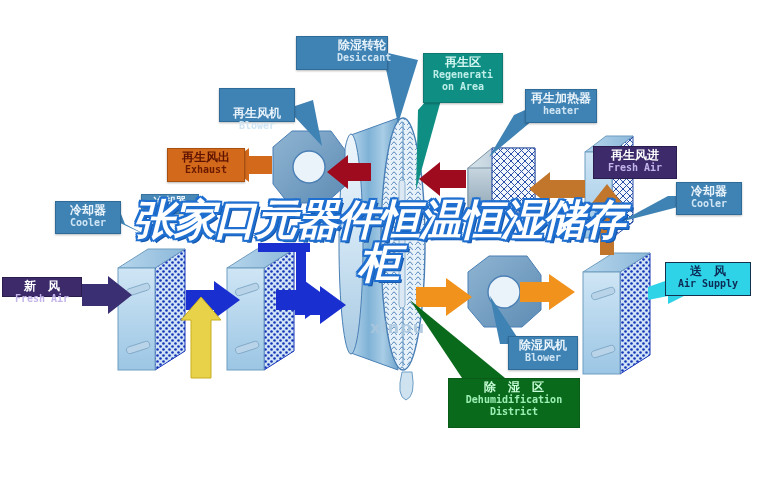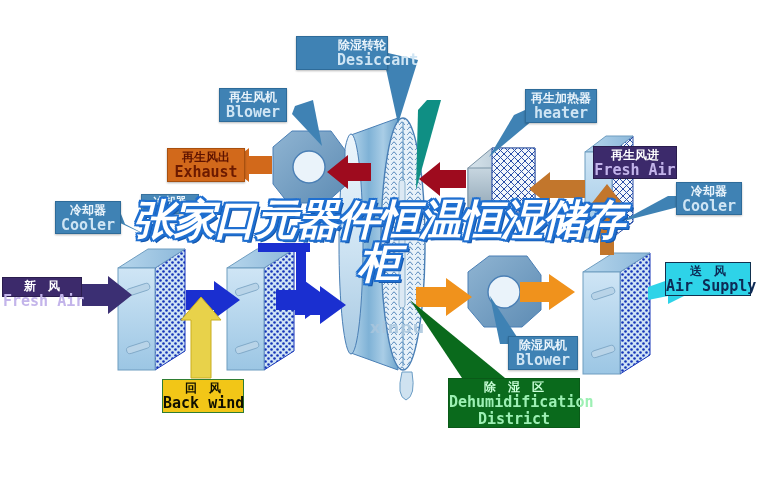--- a/index.html
+++ b/index.html
@@ -29,21 +29,21 @@
   .lbl .cn{
     display:block;
     font-family:"DejaVu Sans", sans-serif;
     font-weight:bold;
     font-size:12px;
   }
   .lbl .en{
     display:block;
     font-family:"DejaVu Sans Mono","Liberation Mono",monospace;
     font-weight:bold;
-    font-size:15px;
+    font-size:10px;
   }
   
   .lbl.blue{
     background:#3f82b4;
     border:1px solid #2e6b99;
     color:#d9ecf7;
     box-shadow:0 1px 2px rgba(0,0,0,.28);
   }
   .lbl.blue .cn{color:#eaf4fb;}
   .lbl.blue .en{color:#cfe5f4;}
@@ -329,25 +329,30 @@
 
       <path d="M470,378 L505,378 L410,300 L462,378 Z" fill="#0a6a1c"></path>
     </g>
   </svg>
 
   <div class="lbl blue" style="left:296px;top:36px;width:92px;height:34px;padding-top:2px;padding-left:40px;">
     <span class="cn">除湿转轮</span>
     <span class="en">Desiccant</span>
   </div>
 
-  <div class="lbl blue" style="left:219px;top:88px;width:68px;height:34px;padding-top:2px;text-align:center;">
+  <div class="lbl blue" style="left:219px;top:88px;width:76px;height:34px;padding-top:18px;text-align:center;">
     <span class="cn">再生风机</span>
     <span class="en">Blower</span>
   </div>
 
+  <div class="lbl teal" style="left:423px;top:53px;width:80px;height:50px;padding-top:2px;">
+    <span class="cn">再生区</span>
+    <span class="en">Regenerati</span>
+    <span class="en">on Area</span>
+  </div>
 
   <div class="lbl blue" style="left:525px;top:89px;width:72px;height:34px;padding-top:2px;">
     <span class="cn">再生加热器</span>
     <span class="en">heater</span>
   </div>
 
   <div class="lbl orange" style="left:167px;top:148px;width:78px;height:34px;padding-top:2px;">
     <span class="cn">再生风出</span>
     <span class="en">Exhaust</span>
   </div>
@@ -369,24 +374,20 @@
 
   <div class="lbl blue" style="left:141px;top:194px;width:58px;height:20px;padding-top:1px;opacity:.95;">
     <span class="cn" style="font-size:11px;">冷却器</span>
   </div>
 
   <div class="lbl purple" style="left:2px;top:277px;width:80px;height:20px;padding-top:2px;">
     <span class="cn">新　风</span>
     <span class="en">Fresh Air</span>
   </div>
 
-  <div class="lbl yellow" style="left:162px;top:379px;width:82px;height:34px;padding-top:2px;">
-    <span class="cn">回　风</span>
-    <span class="en">Back wind</span>
-  </div>
 
   <div class="lbl blue" style="left:508px;top:336px;width:70px;height:34px;padding-top:2px;">
     <span class="cn">除湿风机</span>
     <span class="en">Blower</span>
   </div>
 
   <div class="lbl green" style="left:448px;top:378px;width:132px;height:50px;padding-top:2px;">
     <span class="cn">除　湿　区</span>
     <span class="en">Dehumidification</span>
     <span class="en">District</span>

